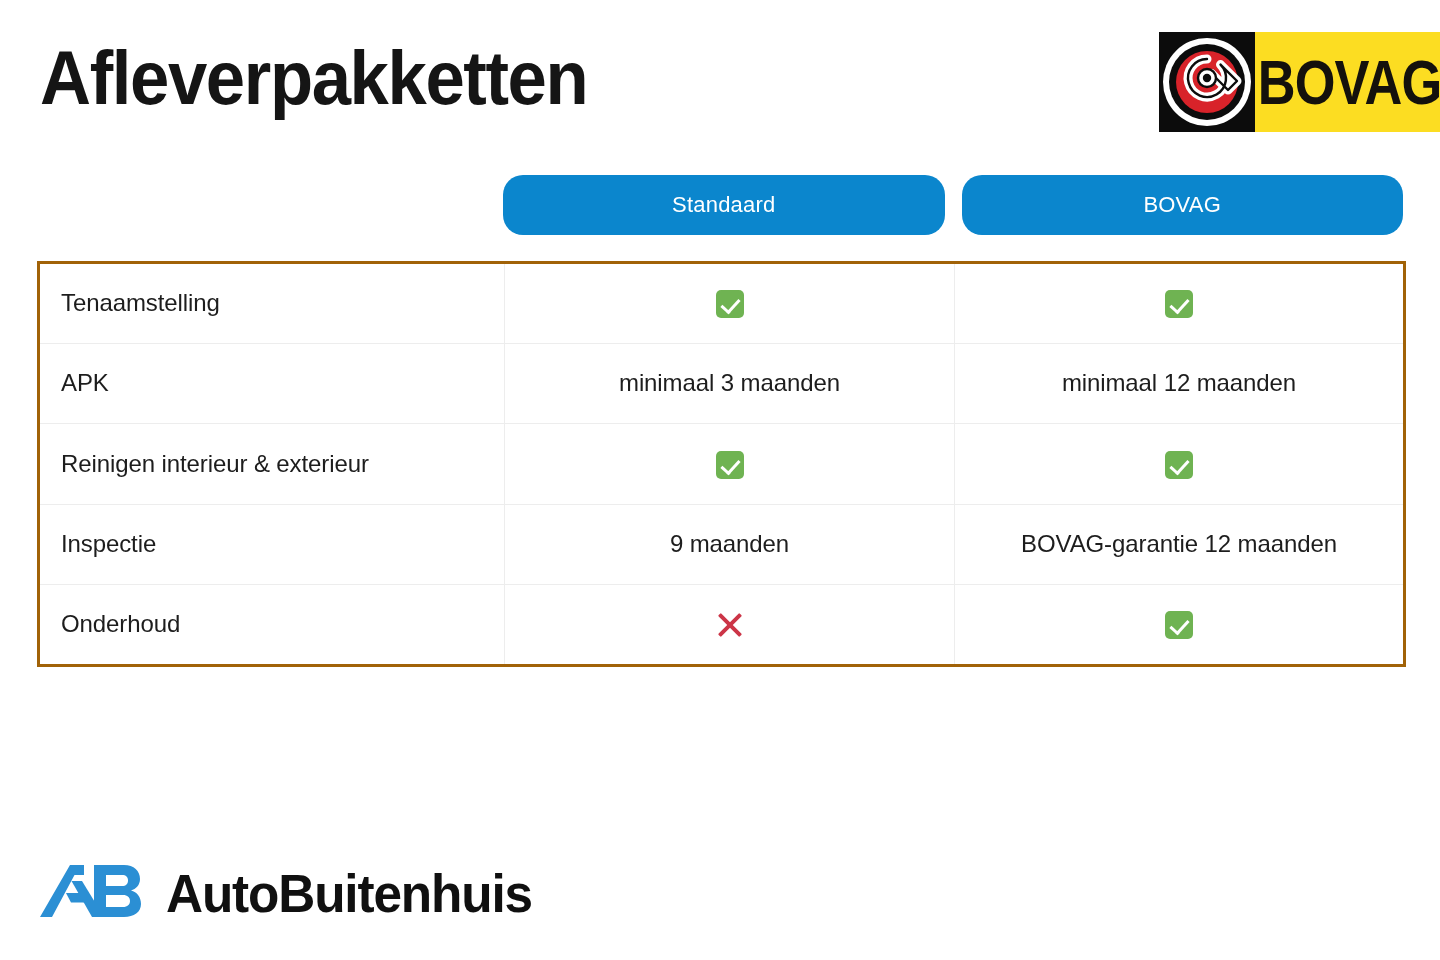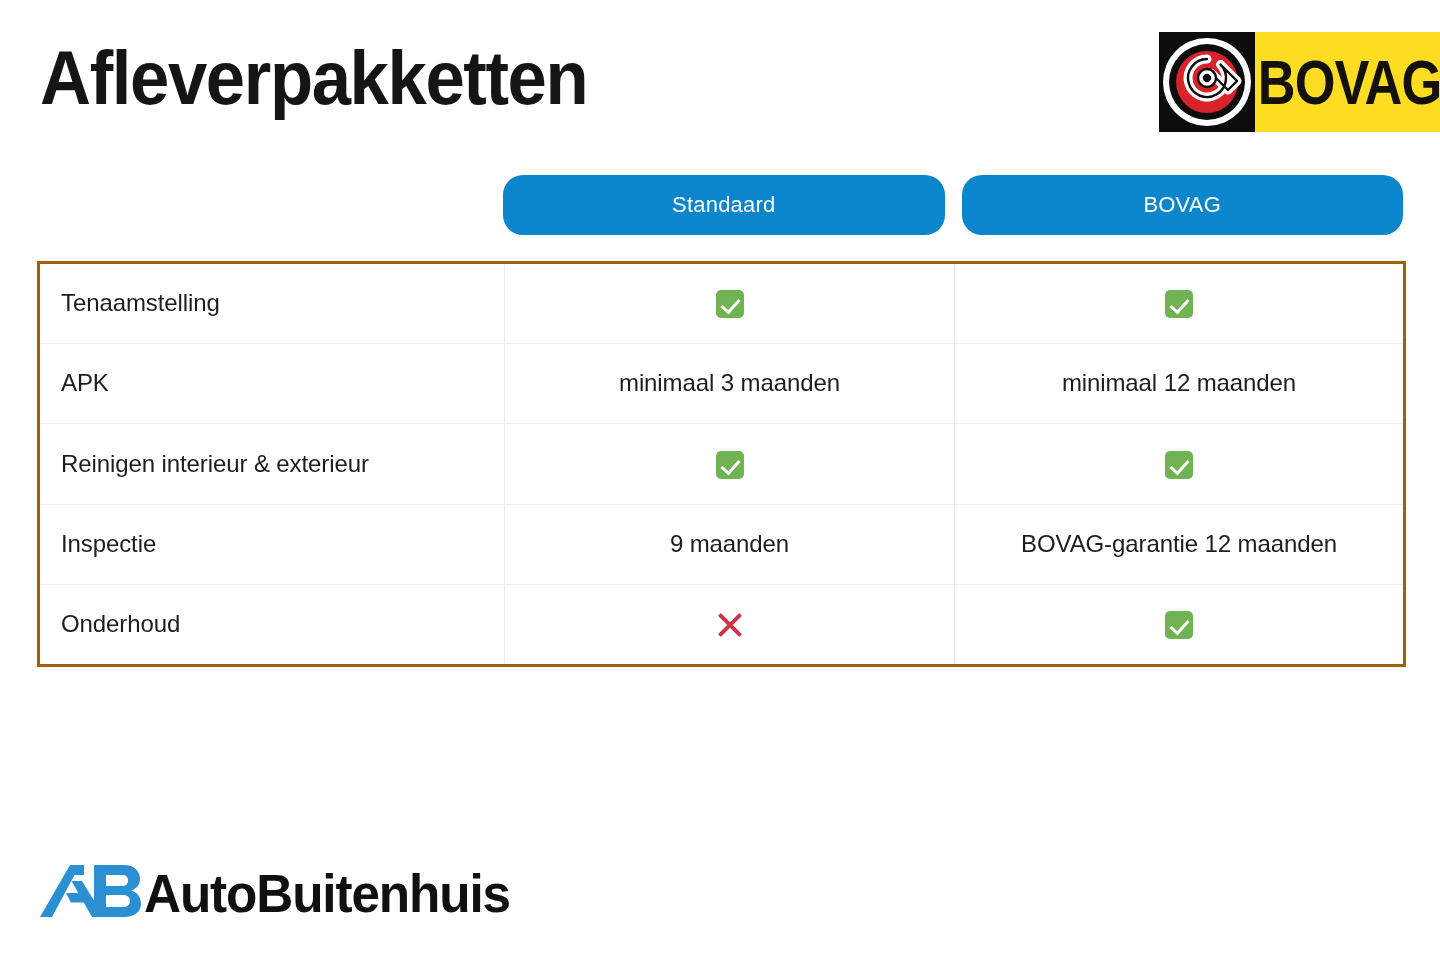--- a/index.html
+++ b/index.html
@@ -167,20 +167,21 @@
   .mark-cross::after  { transform: rotate(-45deg); }
 
   
   .ab-logo {
     position: absolute;
     left: 40px;
     top: 862px;
     height: 62px;
     display: flex;
     align-items: center;
+    gap: 22px;
   }
   .ab-mark { flex: 0 0 auto; }
   .ab-word {
     font-family: "Liberation Sans", "DejaVu Sans", sans-serif;
     font-weight: 700;
     font-size: 54px;
     line-height: 54px;
     color: #101010;
     letter-spacing: -1.2px;
     transform: scaleX(0.95);

